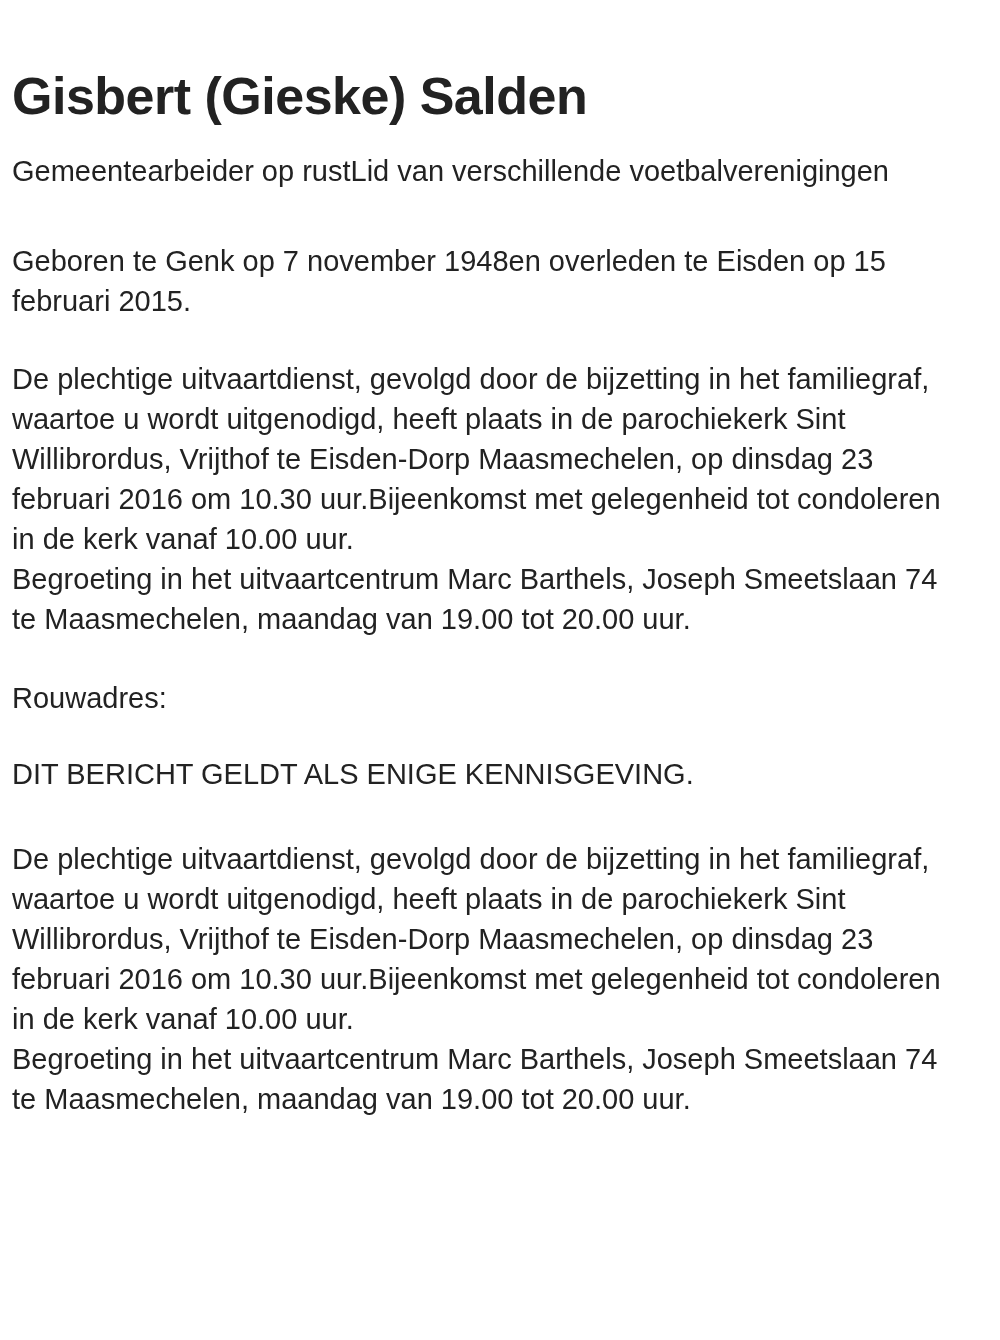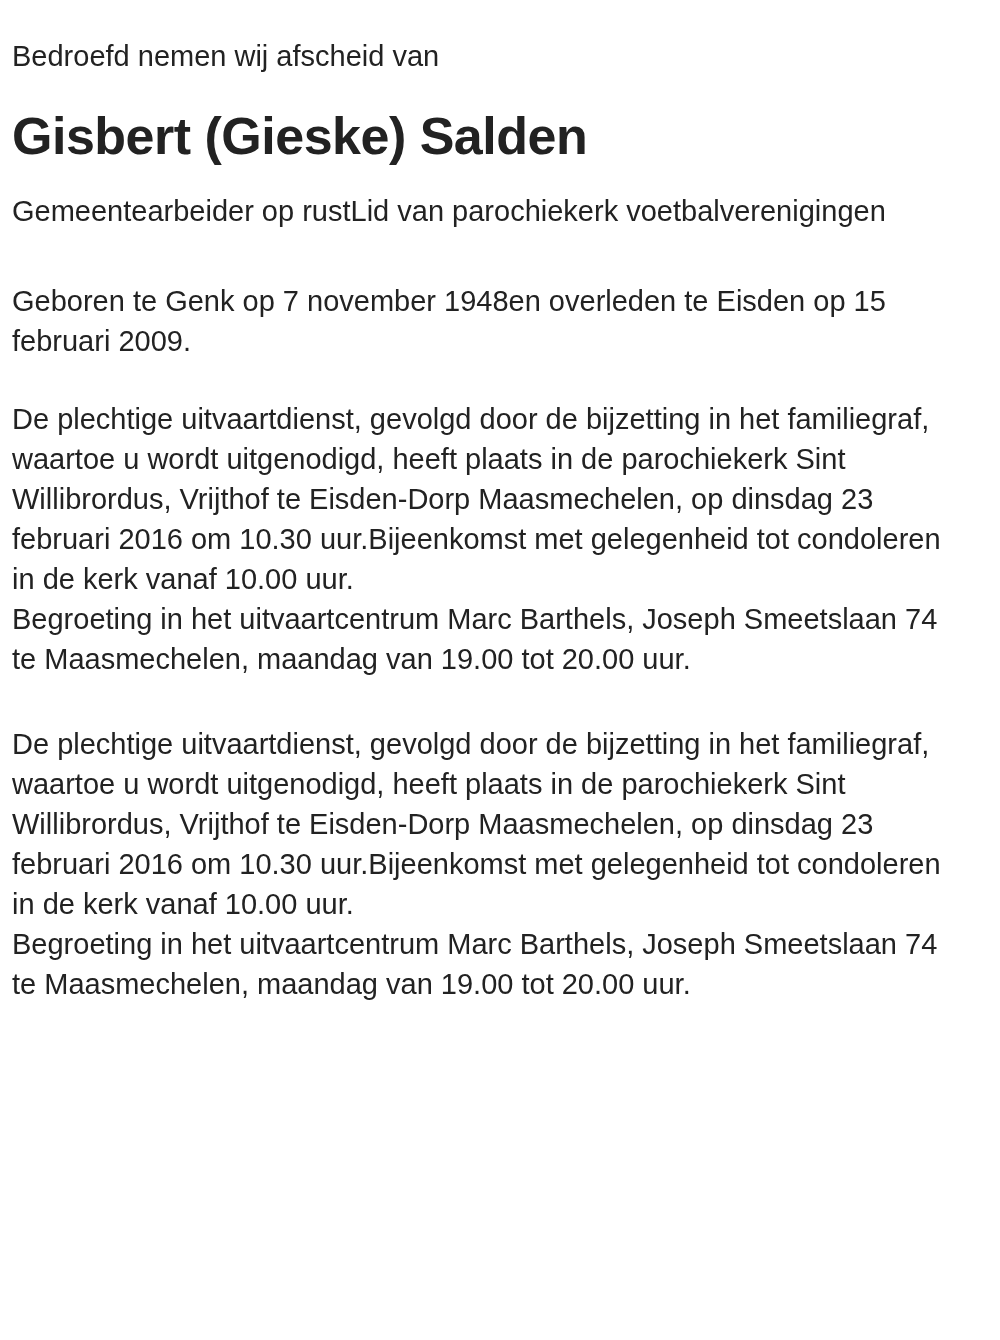--- a/index.html
+++ b/index.html
@@ -47,40 +47,41 @@
   .rouw-label   { margin-top: 39px !important; }
   .rouw-addr    { margin-top: 40px !important; }
   .notice       { margin-top: 36px !important; }
   .funeral-repeat { margin-top: 45px !important; }
 </style>
 </head>
 <body>
 
 <main class="page">
 
-  <p class="intro">Bedroefd nemen wij afscheid van</p>
 
   <h1 class="name">Gisbert (Gieske) Salden</h1>
 
 
-  <p class="occupation">Gemeentearbeider op rustLid van parochiekerk voetbalverenigingen</p>
+  <p class="occupation">Gemeentearbeider op rustLid van verschillende voetbalverenigingen</p>
 
   <p class="birthdeath">Geboren te Genk op 7 november 1948en overleden te Eisden op 15
-februari 2009.</p>
+februari 2015.</p>
 
   <p class="funeral">De plechtige uitvaartdienst, gevolgd door de bijzetting in het familiegraf,
 waartoe u wordt uitgenodigd, heeft plaats in de parochiekerk Sint
 Willibrordus, Vrijthof te Eisden-Dorp Maasmechelen, op dinsdag 23
 februari 2016 om 10.30 uur.Bijeenkomst met gelegenheid tot condoleren
 in de kerk vanaf 10.00 uur.
 Begroeting in het uitvaartcentrum Marc Barthels, Joseph Smeetslaan 74
 te Maasmechelen, maandag van 19.00 tot 20.00 uur.</p>
 
+  <p class="rouw-label">Rouwadres:</p>
 
 
+  <p class="notice">DIT BERICHT GELDT ALS ENIGE KENNISGEVING.</p>
 
   <p class="funeral-repeat">De plechtige uitvaartdienst, gevolgd door de bijzetting in het familiegraf,
 waartoe u wordt uitgenodigd, heeft plaats in de parochiekerk Sint
 Willibrordus, Vrijthof te Eisden-Dorp Maasmechelen, op dinsdag 23
 februari 2016 om 10.30 uur.Bijeenkomst met gelegenheid tot condoleren
 in de kerk vanaf 10.00 uur.
 Begroeting in het uitvaartcentrum Marc Barthels, Joseph Smeetslaan 74
 te Maasmechelen, maandag van 19.00 tot 20.00 uur.</p>
 
 </main>

